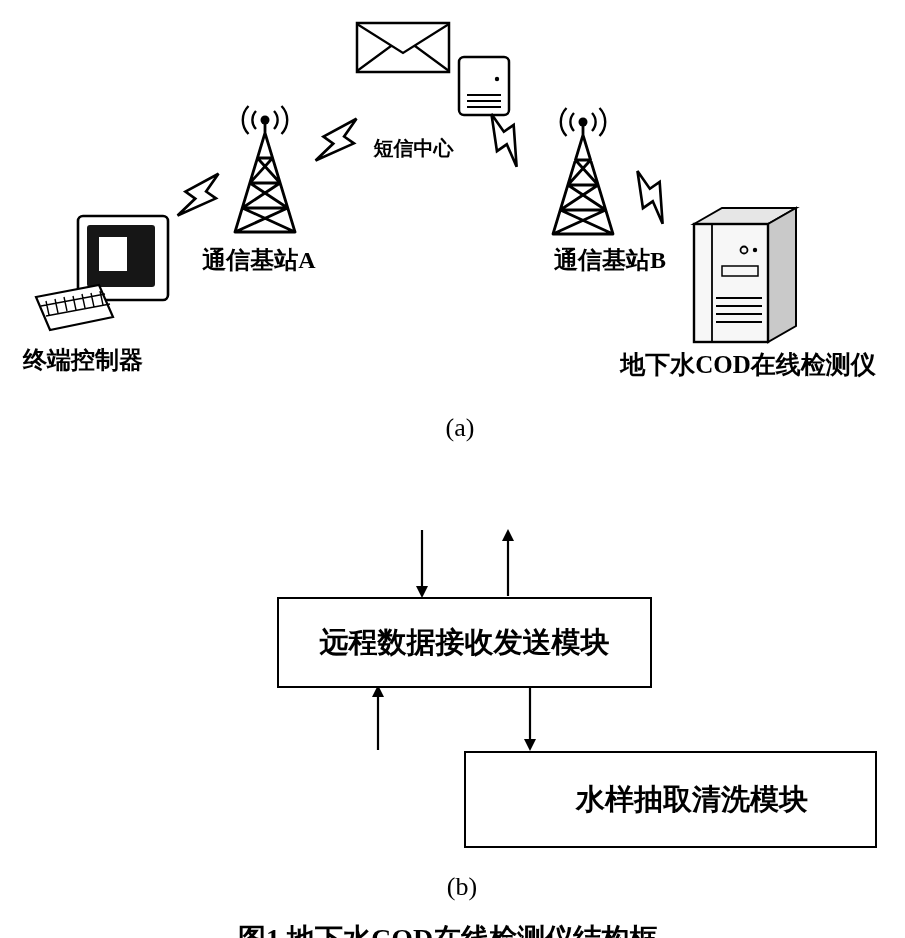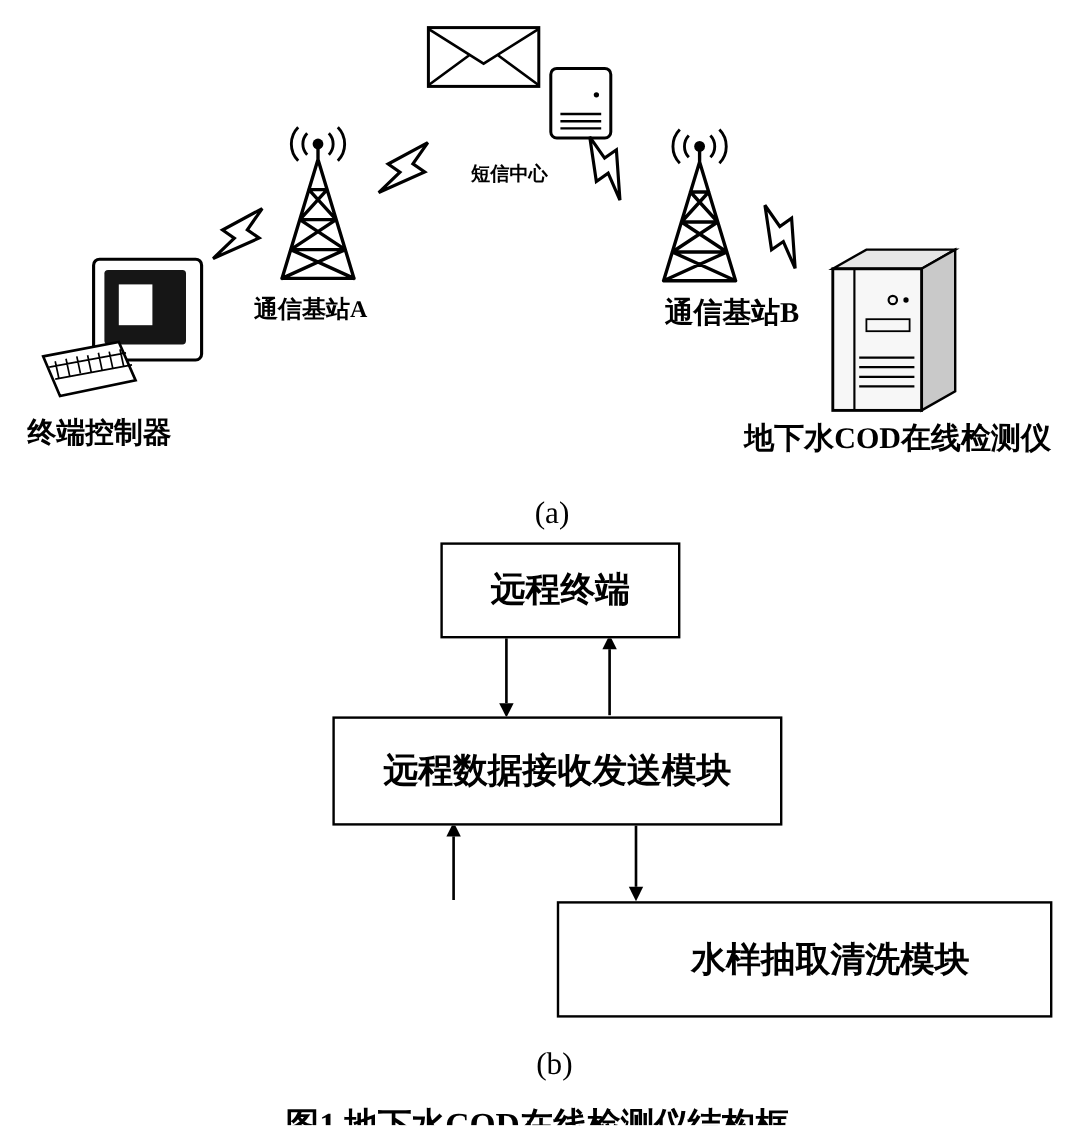--- a/index.html
+++ b/index.html
@@ -102,30 +102,27 @@
     <g stroke="#000" stroke-width="2.2" fill="#000">
       <line x1="378" y1="750" x2="378" y2="697"></line>
       <polygon points="372,697 384,697 378,685" stroke="none"></polygon>
     </g>
     <g stroke="#000" stroke-width="2.2" fill="#000">
       <line x1="530" y1="686" x2="530" y2="739"></line>
       <polygon points="524,739 536,739 530,751" stroke="none"></polygon>
     </g>
   </svg>
 
-  <div class="lbl" style="left:367px;top:135px;width:115px;font-size:16px;">短信中心</div>
-  <div class="lbl" style="left:200px;top:244px;width:118px;font-size:20px;">通信基站A</div>
+  <div class="lbl" style="left:356px;top:135px;width:115px;font-size:20px;">短信中心</div>
+  <div class="lbl" style="left:200px;top:244px;width:118px;font-size:24px;">通信基站A</div>
   <div class="lbl" style="left:551px;top:244px;width:118px;font-size:24px;">通信基站B</div>
   <div class="lbl" style="left:18px;top:344px;width:130px;font-size:24px;">终端控制器</div>
   <div class="lbl" style="left:612px;top:348px;width:272px;font-size:25px;">地下水COD在线检测仪</div>
   <div class="cap" style="left:400px;top:413px;width:120px;">(a)</div>
 
-  <div class="bbox" style="left:367px;top:452px;width:196px;height:76px;">
-    <span>远程终端</span>
-  </div>
   <div class="bbox" style="left:277px;top:597px;width:371px;height:87px;">
     <span>远程数据接收发送模块</span>
   </div>
   <div class="bbox" style="left:464px;top:751px;width:366px;height:93px;padding-left:43px;">
     <span>水样抽取清洗模块</span>
   </div>
   <div class="cap" style="left:402px;top:872px;width:120px;">(b)</div>
 
   <div id="crop-cap">
     <span>图1 地下水COD在线检测仪结构框图</span>

